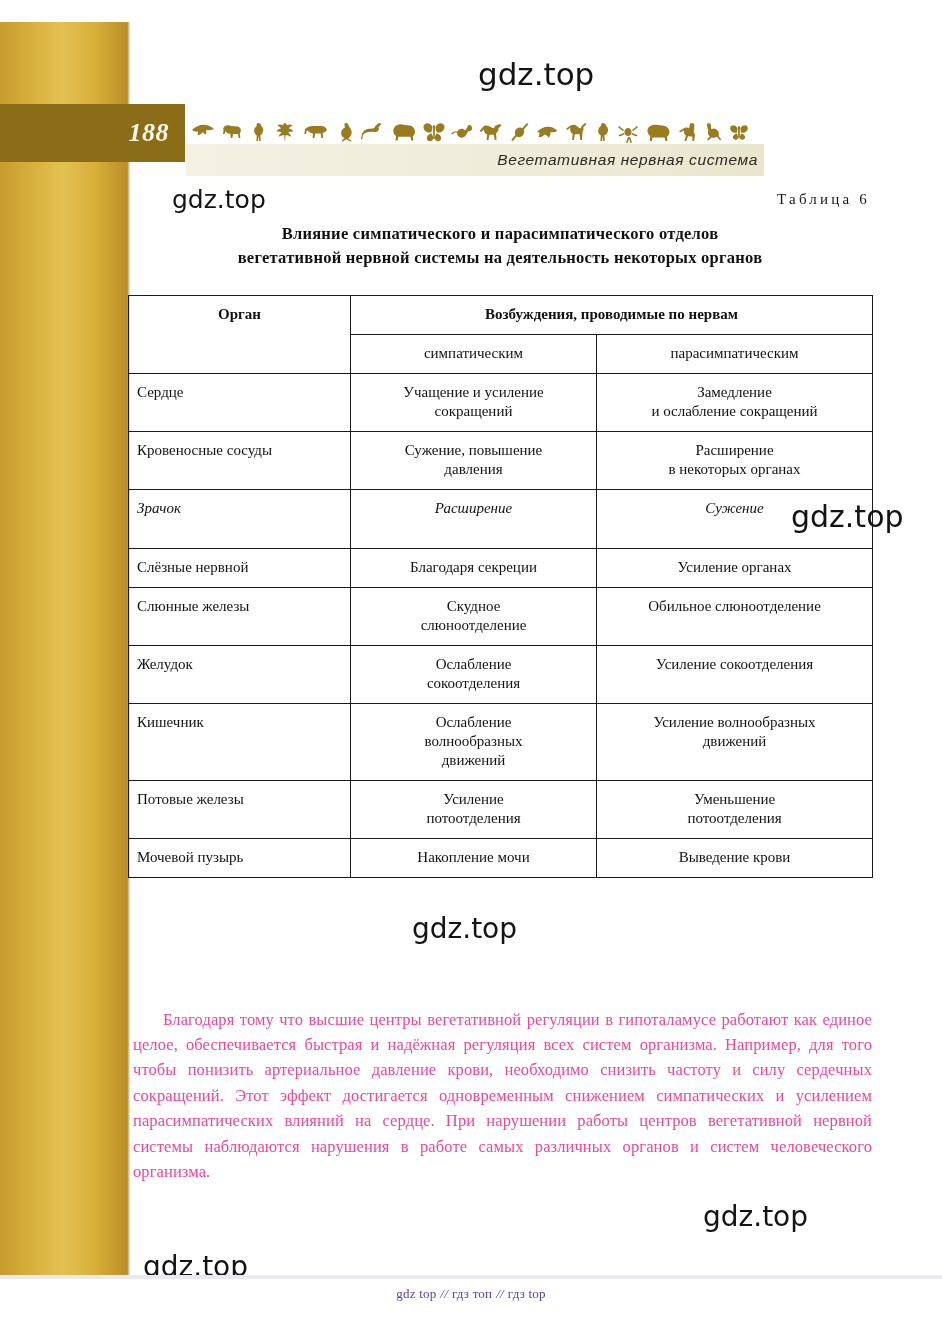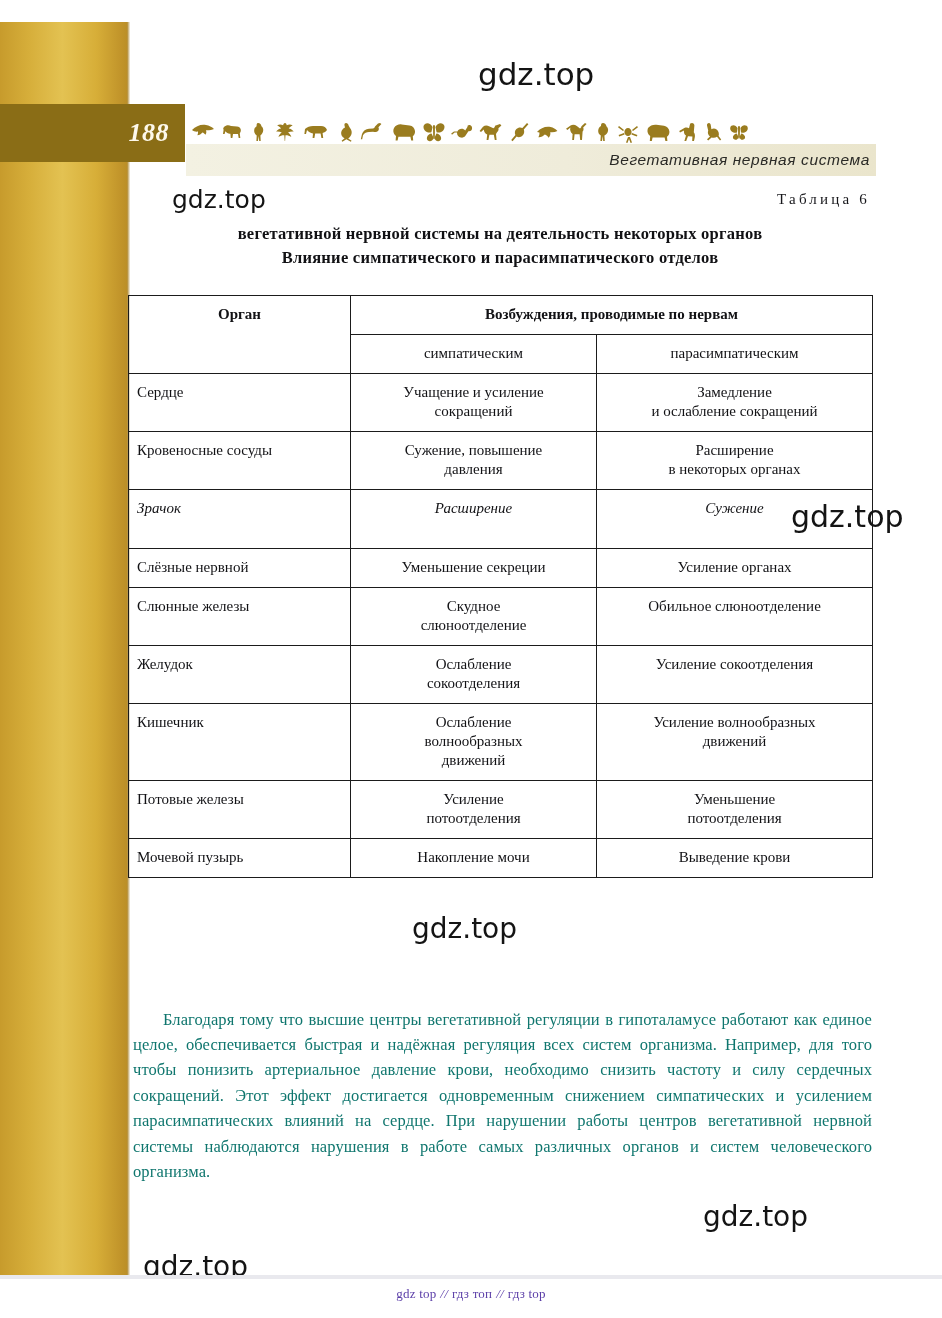--- a/index.html
+++ b/index.html
@@ -95,21 +95,21 @@
     display: flex;
     align-items: flex-end;
     gap: 4px;
   }
   .frieze svg { display:block; }
 
   
   .runhead-band {
     position: absolute;
     left: 186px; top: 122px;
-    width: 690px; height: 32px;
+    width: 578px; height: 32px;
     background: linear-gradient(to right,#f3f1e2 0%, #efecda 55%, #eae5cc 100%);
   }
   .runhead-text {
     position: absolute;
     right: 6px;
     top: 50%;
     transform: translateY(-50%);
     font-family: "Liberation Sans", sans-serif;
     font-style: italic;
     font-size: 15.5px;
@@ -186,21 +186,21 @@
   .cell-val   { text-align: center; }
   .row-tall td { padding-bottom: 30px; font-style: italic; }
 
   
   .body-par {
     position: absolute;
     left: 133px; top: 968px;
     width: 739px;
     font-size: 16.5px;
     line-height: 25.4px;
-    color: #0f766e;
+    color: #ec4899;
     text-align: justify;
     text-indent: 30px;
     letter-spacing: 0.1px;
     hyphens: manual;
   }
 
   
   .wm {
     position: absolute;
     font-family: "DejaVu Sans", sans-serif;
@@ -320,22 +320,22 @@
 
       <div class="runhead-band">
         <span class="runhead-text">Вегетативная нервная система</span>
       </div>
 
       <div class="content">
 
         <div class="table-label">Таблица  6</div>
 
         <div class="tbl-title">
+          <div>Влияние симпатического и парасимпатического отделов</div>
           <div>вегетативной нервной системы на деятельность некоторых органов</div>
-          <div>Влияние симпатического и парасимпатического отделов</div>
         </div>
 
         <table class="tbl">
           <colgroup>
             <col class="col-organ">
               <col class="col-symp">
               <col class="col-para">
           </colgroup>
           <thead>
             <tr>
@@ -358,21 +358,21 @@
                 <td class="cell-val">Сужение, повышение<br>давления</td>
                 <td class="cell-val">Расширение<br>в некоторых органах</td>
               </tr>
               <tr class="row-tall">
                 <td class="cell-organ">Зрачок</td>
                 <td class="cell-val">Расширение</td>
                 <td class="cell-val">Сужение</td>
               </tr>
               <tr>
                 <td class="cell-organ">Слёзные нервной</td>
-                <td class="cell-val">Уменьшение секреции</td>
+                <td class="cell-val">Благодаря секреции</td>
                 <td class="cell-val">Усиление органах</td>
               </tr>
               <tr>
                 <td class="cell-organ">Слюнные железы</td>
                 <td class="cell-val">Скудное<br>слюноотделение</td>
                 <td class="cell-val">Обильное слюноотделение</td>
               </tr>
               <tr>
                 <td class="cell-organ">Желудок</td>
                 <td class="cell-val">Ослабление<br>сокоотделения</td>

